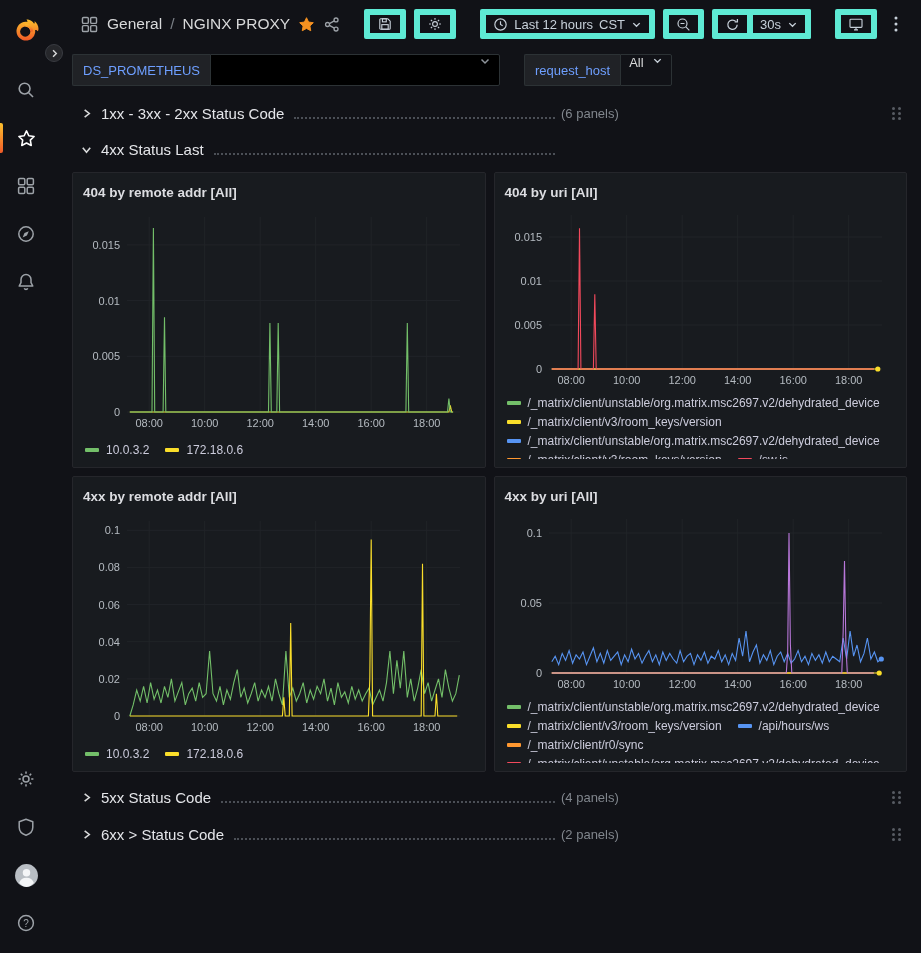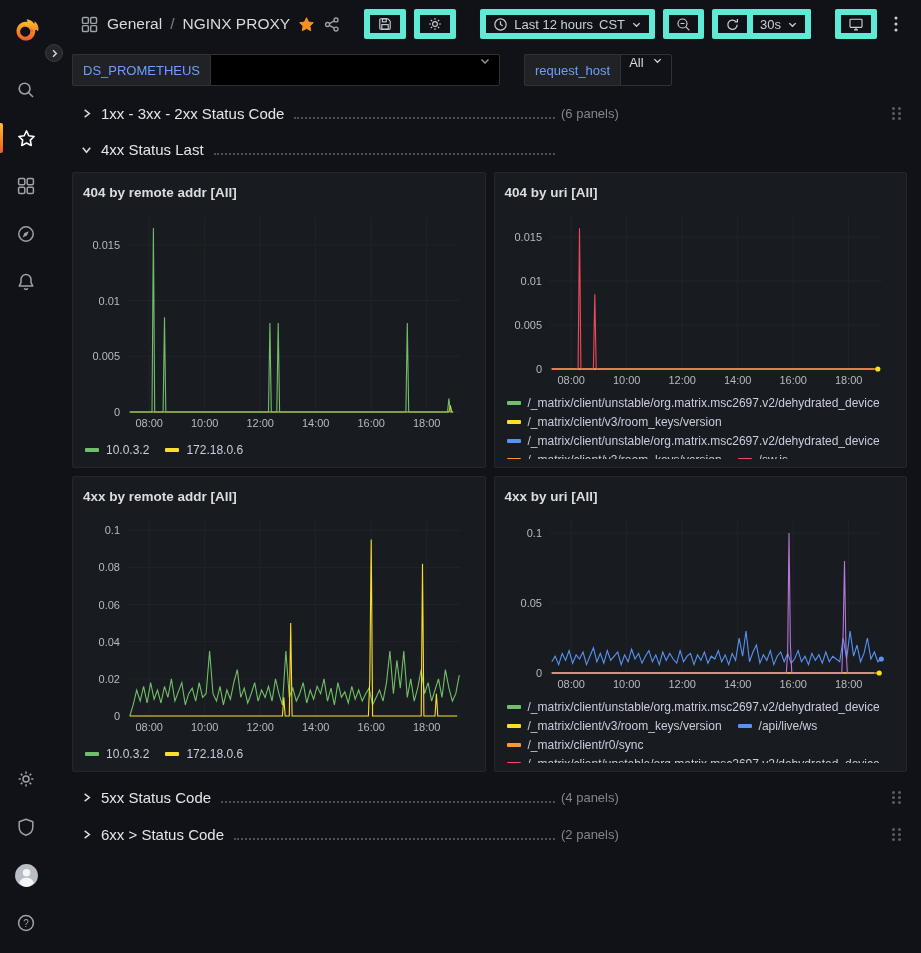--- a/index.html
+++ b/index.html
@@ -446,21 +446,21 @@
           <div class="li">
             <span class="swatch" style="background: rgb(115, 191, 105);"></span>
             <span class="ltext">/_matrix/client/unstable/org.matrix.msc2697.v2/dehydrated_device</span>
           </div>
           <div class="li">
             <span class="swatch" style="background: rgb(250, 222, 42);"></span>
             <span class="ltext">/_matrix/client/v3/room_keys/version</span>
           </div>
           <div class="li">
             <span class="swatch" style="background: rgb(87, 148, 242);"></span>
-            <span class="ltext">/api/live/ws</span>
+            <span class="ltext">/api/hours/ws</span>
           </div>
           <div class="li">
             <span class="swatch" style="background: rgb(255, 152, 48);"></span>
             <span class="ltext">/_matrix/client/r0/sync</span>
           </div>
           <div class="li">
             <span class="swatch" style="background: rgb(242, 73, 92);"></span>
             <span class="ltext">/_matrix/client/unstable/org.matrix.msc2697.v2/dehydrated_device</span>
           </div>
         </div>

